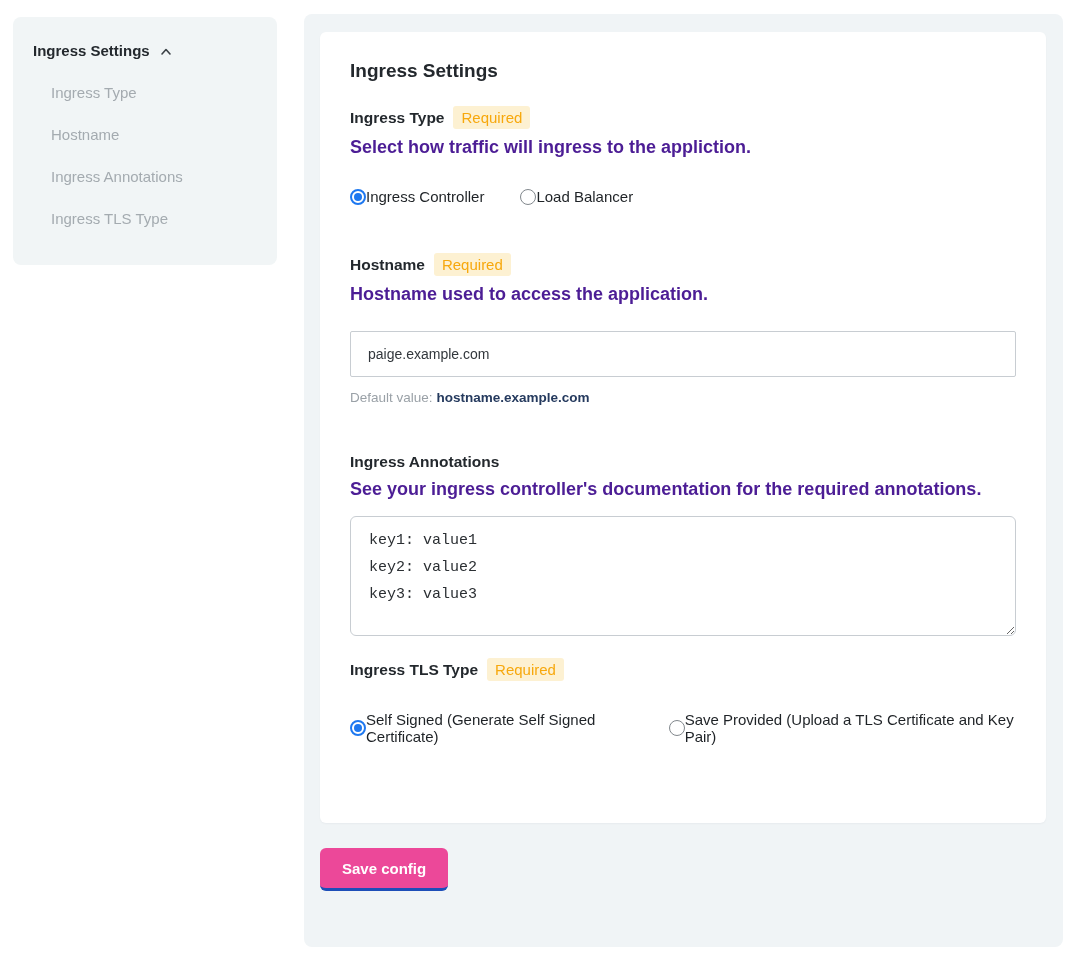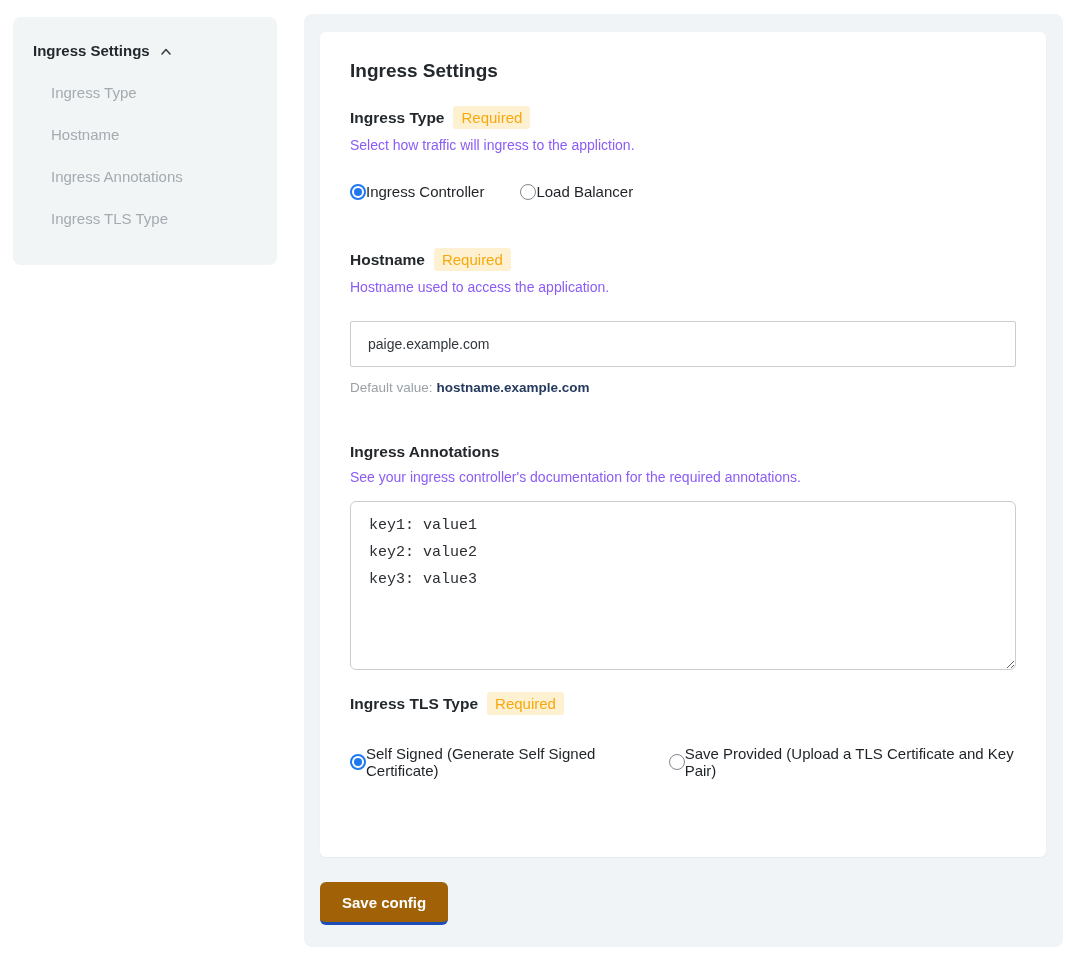--- a/index.html
+++ b/index.html
@@ -85,23 +85,24 @@
   }
   .required-badge {
     font-size: 15px;
     color: #f7a80d;
     background: #fdf1d2;
     border-radius: 3px;
     padding: 4px 8px;
     line-height: 1;
   }
   .section-desc {
-    font-size: 14px;
-    color: #8b5cf6;
+    font-size: 18px;
+    color: #4c1d95;
     margin-bottom: 26px;
+    font-weight: bold;
   }
   .section-desc.tight { margin-bottom: 16px; }
 
   
   .radio-row { display: flex; gap: 36px; margin-top: 30px; }
   .radio-stack { display: flex; flex-direction: row; gap: 25px; margin-top: 30px; }
   .radio-option {
     display: flex;
     align-items: center;
     cursor: pointer;
@@ -144,42 +145,42 @@
     color: #9aa1a7;
   }
   .default-line b {
     color: #253a5e;
     font-weight: 700;
     margin-left: 4px;
   }
   .annotations-textarea {
     display: block;
     width: 100%;
-    height: 169px;
+    height: 120px;
     border: 1px solid #c8cdd2;
     border-radius: 6px;
     padding: 10px 18px;
     font-family: "Liberation Mono", monospace;
     font-size: 15px;
     line-height: 27px;
     color: #2b2f33;
     background: #ffffff;
     resize: both;
     outline: none;
   }
   .section.annotations { margin-bottom: 22px; }
   .section.annotations .section-desc { margin-bottom: 16px; }
   .section.tls { margin-bottom: 0; }
   .section.hostname .section-desc { margin-bottom: 26px; }
 
   
   .save-button {
     margin-top: 25px;
     display: inline-block;
-    background: #a16207;
+    background: #ec4899;
     color: #ffffff;
     font-family: "Liberation Sans", sans-serif;
     font-size: 15px;
     font-weight: 700;
     border: none;
     border-bottom: 3px solid #1d4eb8;
     border-radius: 6px;
     padding: 12px 22px 11px 22px;
     cursor: pointer;
   }

